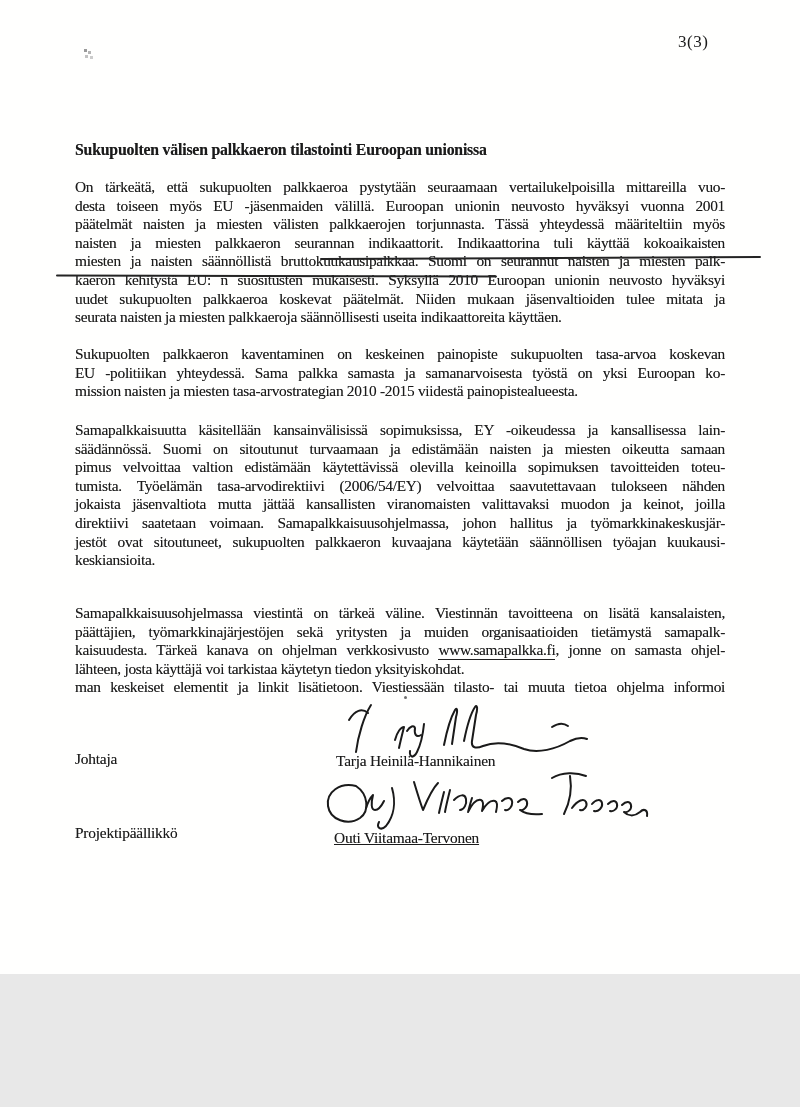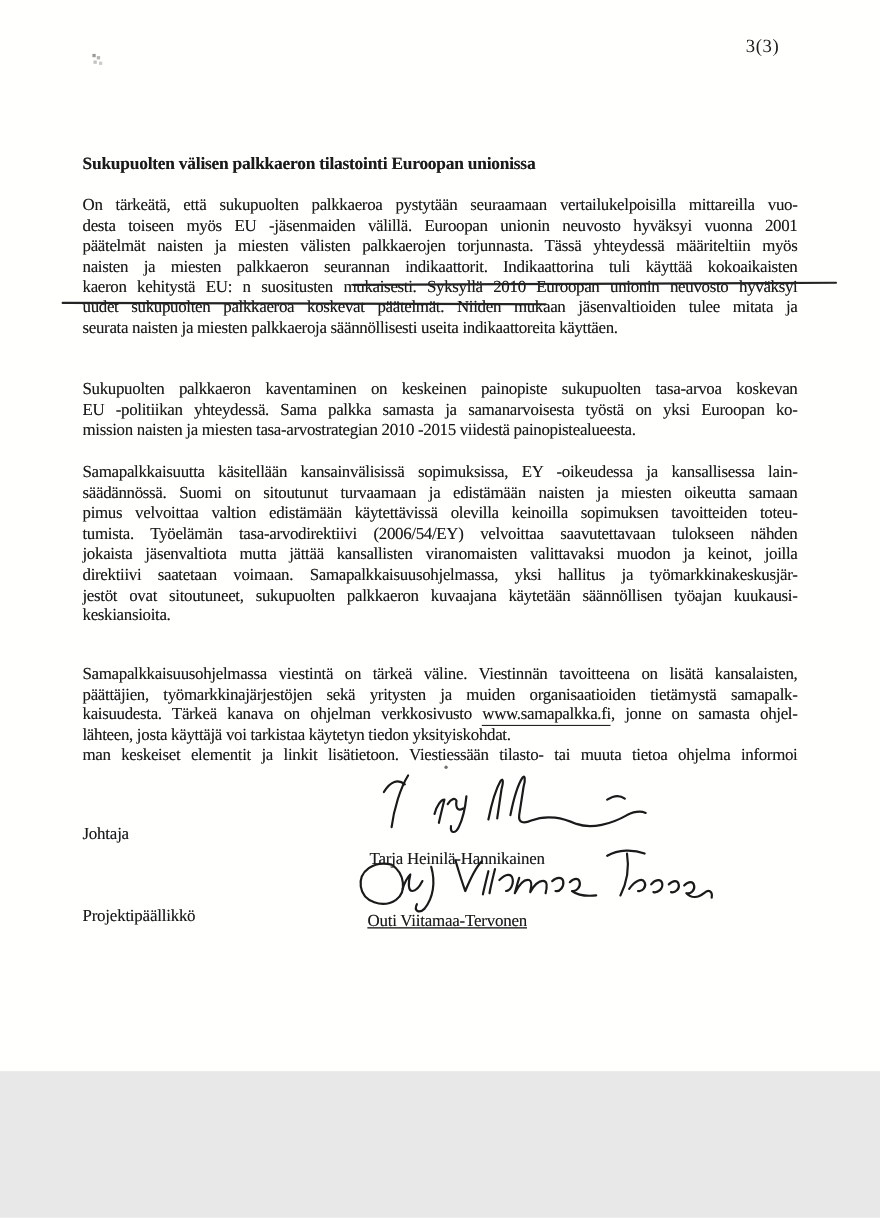--- a/index.html
+++ b/index.html
@@ -31,21 +31,21 @@
   #p4 { top:604px; }
   .pen-underline {
     position:absolute; height:2px; background:#242424; border-radius:1px;
   }
   #pen-underline-1 { left:320px; top:257px; width:441px; transform:rotate(-0.25deg); }
   #pen-underline-2 { left:56px;  top:275px; width:441px; transform:rotate(0.15deg); }
   .link-underline { border-bottom:1.3px solid #222; padding-bottom:0.5px; }
   .sig-row { position:absolute; font-size:15.4px; letter-spacing:-0.2px;
              text-shadow:0 0 0.4px rgba(0,0,0,0.45); }
   #role-1 { left:75px;  top:750px; }
-  #name-1 { left:336px; top:772px;text-align:right; }
+  #name-1 { left:336px; top:752px;text-align:right; }
   #role-2 { left:75px;  top:824px; }
   #name-2 { left:334px; top:829px;text-decoration:underline; }
   .sig-svg { position:absolute; }
   #sig-1 { left:340px; top:700px; }
   #sig-2 { left:314px; top:768px; }
   #wave-logo { position:absolute; left:560px; top:980px; }
   .speck { position:absolute; }
   #speck-top { left:84px; top:49px; width:3px; height:3px; background:#9a9a9a;
     box-shadow:4px 2px 0 #b5b5b5, 1px 6px 0 #c2c2c2, 6px 7px 0 #cccccc; }
   #speck-dot { left:404px; top:696px; width:3px; height:3px; background:#6f6f6f; border-radius:50%; }
@@ -59,41 +59,42 @@
 
   <div class="pagenum">3(3)</div>
 
   <div class="heading">Sukupuolten välisen palkkaeron tilastointi Euroopan unionissa</div>
 
   <div class="para" id="p1">
     <div class="ln">On tärkeätä, että sukupuolten palkkaeroa pystytään seuraamaan vertailukelpoisilla mittareilla vuo-</div>
     <div class="ln">desta toiseen myös EU -jäsenmaiden välillä. Euroopan unionin neuvosto hyväksyi vuonna 2001</div>
     <div class="ln">päätelmät naisten ja miesten välisten palkkaerojen torjunnasta. Tässä yhteydessä määriteltiin myös</div>
     <div class="ln"><span>naisten ja miesten palkkaeron seurannan indikaattorit. </span><span>Indikaattorina tuli käyttää kokoaikaisten</span></div>
+    <div class="ln"><span>miesten ja naisten säännöllistä bruttokuukausipalkkaa.</span><span> Suomi on seurannut naisten ja miesten palk-</span></div>
     <div class="ln">kaeron kehitystä EU: n suositusten mukaisesti. Syksyllä 2010 Euroopan unionin neuvosto hyväksyi</div>
     <div class="ln">uudet sukupuolten palkkaeroa koskevat päätelmät. Niiden mukaan jäsenvaltioiden tulee mitata ja</div>
     <div class="ln last">seurata naisten ja miesten palkkaeroja säännöllisesti useita indikaattoreita käyttäen.</div>
   </div>
 
   <div class="pen-underline" id="pen-underline-1"></div>
   <div class="pen-underline" id="pen-underline-2"></div>
 
   <div class="para" id="p2">
     <div class="ln">Sukupuolten palkkaeron kaventaminen on keskeinen painopiste sukupuolten tasa-arvoa koskevan</div>
     <div class="ln">EU -politiikan yhteydessä. Sama palkka samasta ja samanarvoisesta työstä on yksi Euroopan ko-</div>
     <div class="ln last">mission naisten ja miesten tasa-arvostrategian 2010 -2015 viidestä painopistealueesta.</div>
   </div>
 
   <div class="para" id="p3">
     <div class="ln">Samapalkkaisuutta käsitellään kansainvälisissä sopimuksissa, EY -oikeudessa ja kansallisessa lain-</div>
     <div class="ln">säädännössä. Suomi on sitoutunut turvaamaan ja edistämään naisten ja miesten oikeutta samaan</div>
     <div class="ln">pimus velvoittaa valtion edistämään käytettävissä olevilla keinoilla sopimuksen tavoitteiden toteu-</div>
     <div class="ln">tumista. Työelämän tasa-arvodirektiivi (2006/54/EY) velvoittaa saavutettavaan tulokseen nähden</div>
     <div class="ln">jokaista jäsenvaltiota mutta jättää kansallisten viranomaisten valittavaksi muodon ja keinot, joilla</div>
-    <div class="ln">direktiivi saatetaan voimaan. Samapalkkaisuusohjelmassa, yksi hallitus ja työmarkkinakeskusjär-</div>
+    <div class="ln">direktiivi saatetaan voimaan. Samapalkkaisuusohjelmassa, johon hallitus ja työmarkkinakeskusjär-</div>
     <div class="ln">jestöt ovat sitoutuneet, sukupuolten palkkaeron kuvaajana käytetään säännöllisen työajan kuukausi-</div>
     <div class="ln last">keskiansioita.</div>
   </div>
 
   <div class="para" id="p4">
     <div class="ln">Samapalkkaisuusohjelmassa viestintä on tärkeä väline. Viestinnän tavoitteena on lisätä kansalaisten,</div>
     <div class="ln">päättäjien, työmarkkinajärjestöjen sekä yritysten ja muiden organisaatioiden tietämystä samapalk-</div>
     <div class="ln"><span>kaisuudesta. Tärkeä kanava on ohjelman verkkosivusto </span><span class="link-underline">www.samapalkka.fi</span><span>, jonne on samasta ohjel-</span></div>
     <div class="ln last">lähteen, josta käyttäjä voi tarkistaa käytetyn tiedon yksityiskohdat.</div>
     <div class="ln">man keskeiset elementit ja linkit lisätietoon. Viestiessään tilasto- tai muuta tietoa ohjelma informoi</div>

